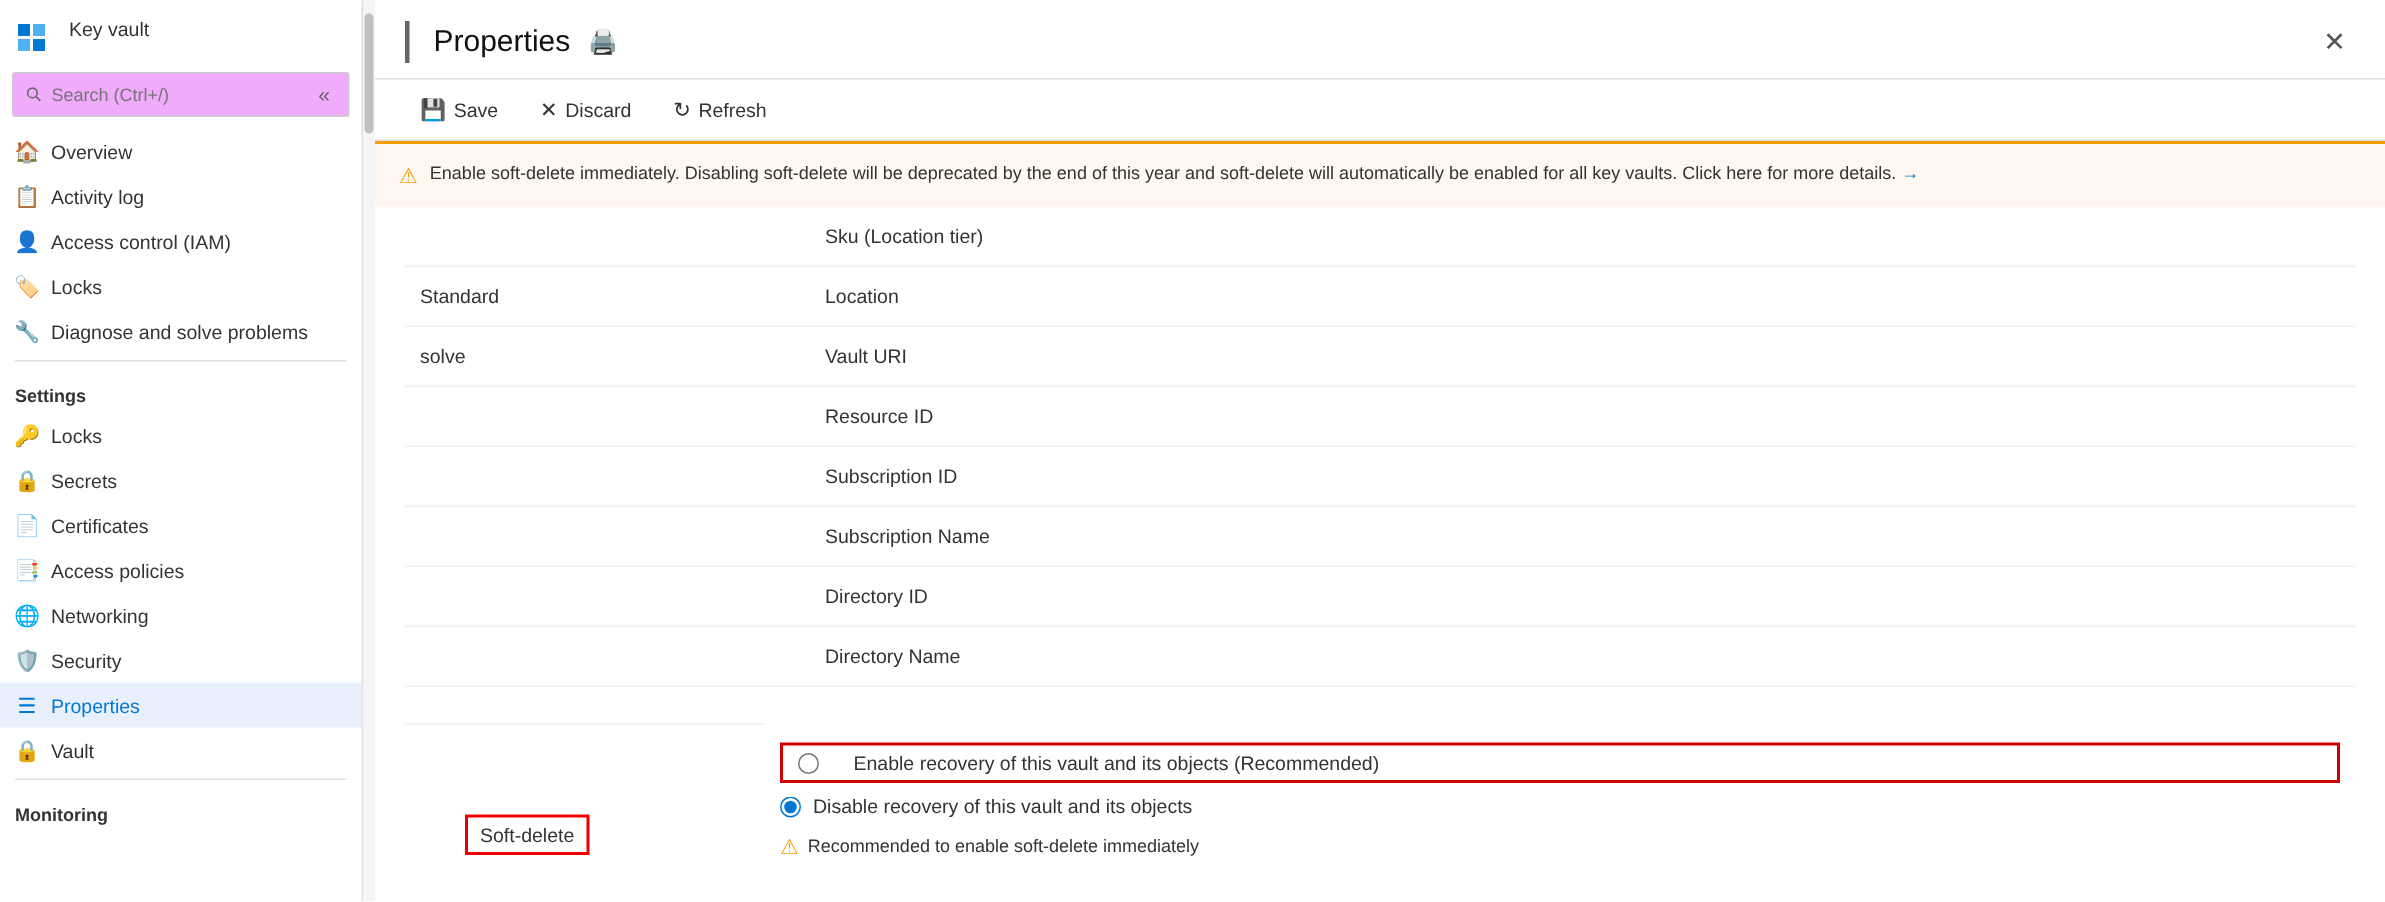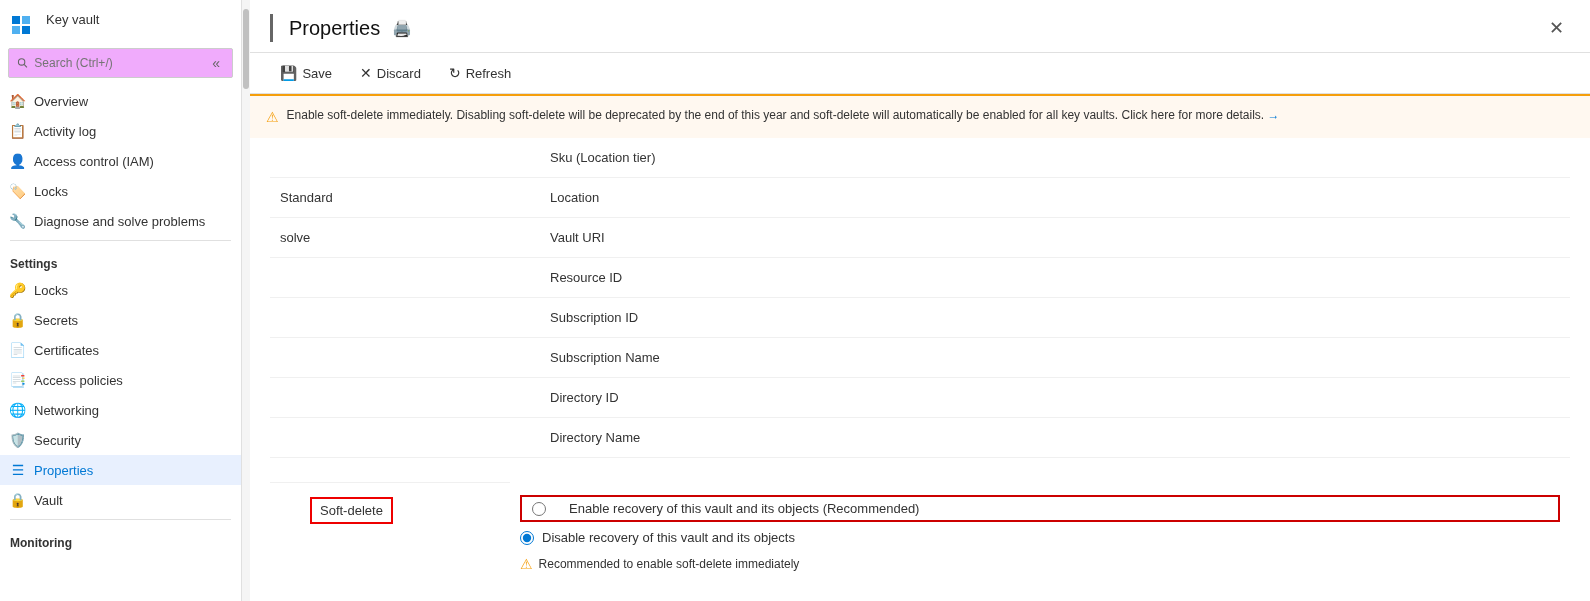--- a/index.html
+++ b/index.html
@@ -210,21 +210,21 @@
 
     
     .soft-delete-section {
       display: grid;
       grid-template-columns: 240px 1fr;
       padding: 0 20px;
     }
     .soft-delete-label-cell {
       padding: 14px 10px 14px 40px;
       display: flex;
-      align-items: flex-start;
+      align-items: flex-end;
     }
     .soft-delete-label-box {
       border: 2px solid #e00;
       padding: 4px 8px;
       font-size: 13px;
       color: #333;
       display: inline-block;
     }
     .soft-delete-options {
       padding: 12px 10px;

